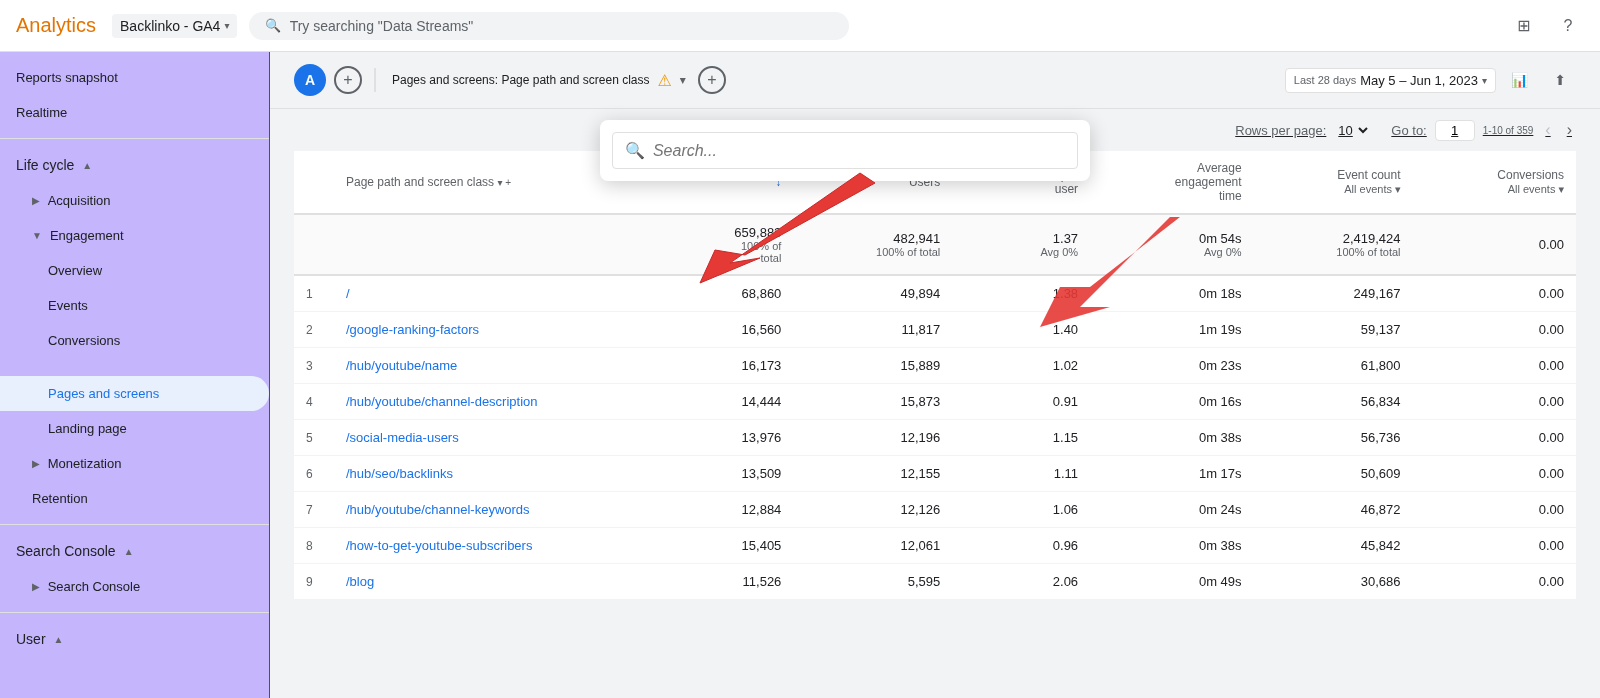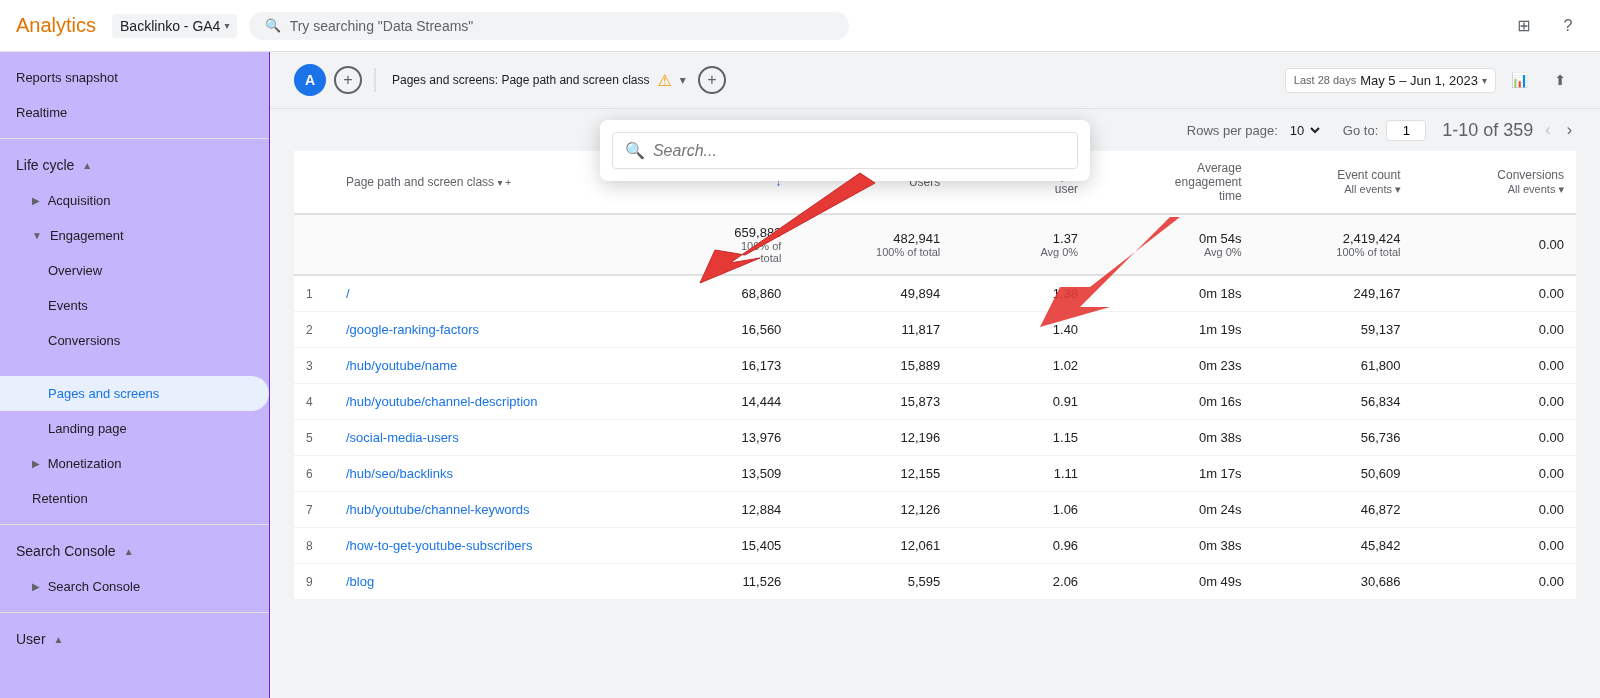--- a/index.html
+++ b/index.html
@@ -64,21 +64,21 @@
       display: flex; align-items: center; gap: 4px; font-size: 13px;
       background: #fff; border: 1px solid #e0e0e0; border-radius: 4px;
       padding: 4px 8px; cursor: pointer;
     }
     .date-label { color: #5f6368; font-size: 11px; }
     .header-icon-btn { width: 32px; height: 32px; border-radius: 50%; display: flex; align-items: center; justify-content: center; cursor: pointer; color: #5f6368; font-size: 14px; }
 
     
     .table-controls {
       display: flex; align-items: center; justify-content: flex-end;
-      padding: 8px 24px; gap: 8px; background: #f1f3f4;
+      padding: 8px 24px; gap: 8px; background: #f1f3f4; text-decoration: underline;
     }
     .rows-per-page { display: flex; align-items: center; gap: 6px; font-size: 13px; color: #5f6368; }
     .rows-select { border: none; background: transparent; font-size: 13px; cursor: pointer; color: #202124; padding: 2px; }
     .goto-input { width: 40px; border: 1px solid #e0e0e0; border-radius: 4px; text-align: center; font-size: 13px; padding: 2px 4px; background: #fff; }
     .pagination-btn { background: none; border: none; cursor: pointer; color: #5f6368; font-size: 16px; padding: 4px; }
     .pagination-btn:disabled { color: #bdc1c6; cursor: default; }
 
     
     .data-table { width: 100%; border-collapse: collapse; background: #fff; margin: 0 0 0 0; }
     .data-table thead tr { border-bottom: 2px solid #e0e0e0; }
@@ -241,21 +241,21 @@
       <div class="rows-per-page">
         <span>Rows per page:</span>
         <select class="rows-select">
           <option>10</option>
           <option>25</option>
           <option>50</option>
         </select>
       </div>
       <span style="font-size:13px;color:#5f6368;margin-left:12px">Go to:</span>
       <input type="text" class="goto-input" style="width: 40px; text-align: center; border: 1px solid rgb(224, 224, 224); border-radius: 4px; font-size: 13px; padding: 2px 4px;" value="1">
-      <span style="font-size:18px;color:#5f6368;margin-left:8px">1-10 of 359</span>
+      <span style="font-size:10px;color:#5f6368;margin-left:0">1-10 of 359</span>
       <button class="pagination-btn" disabled="">‹</button>
       <button class="pagination-btn">›</button>
     </div>
 
     <div class="table-wrapper">
       <table class="data-table">
         <thead>
           <tr>
             <th class="left-align" style="width:40px;"></th>
             <th class="left-align sortable">

